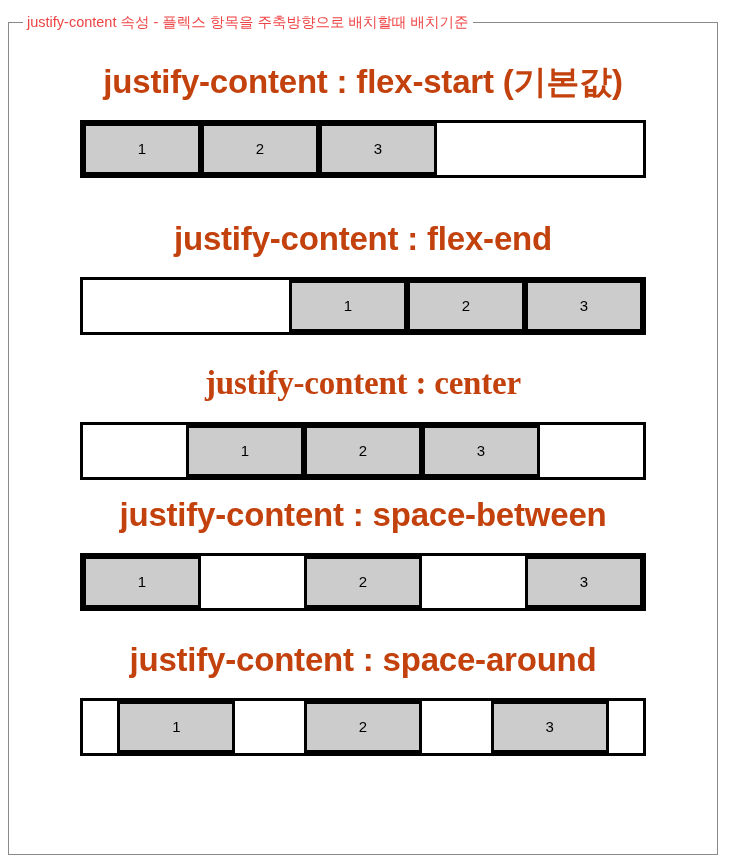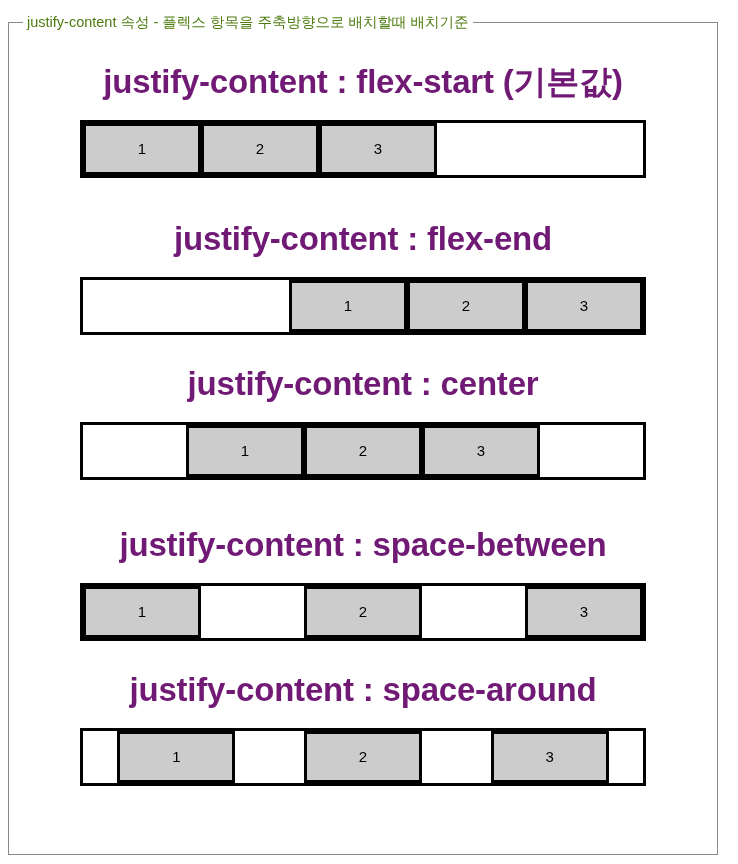--- a/index.html
+++ b/index.html
@@ -27,42 +27,42 @@
     background: #ffffff;
   }
   .page-legend {
     position: absolute;
     left: 14px;
     top: -11px;
     background: #ffffff;
     padding: 0 4px;
     font-size: 14.5px;
     line-height: 20px;
-    color: #4d7c0f;
+    color: #ef4444;
     white-space: nowrap;
     font-weight: 400;
   }
 
   
   .demo-list {
     position: absolute;
     left: 0;
     top: 0;
     width: 708px;
   }
   .demo-block {
     width: 100%;
   }
   .demo-heading {
     text-align: center;
     font-size: 33px;
     font-weight: bold;
     line-height: 1.15;
     letter-spacing: -0.2px;
-    color: #701a75;
+    color: #c2410c;
     white-space: nowrap;
   }
 
   
   .flex-container {
     box-sizing: border-box;
     width: 566px;
     height: 58px;
     margin: 0 auto;
     border: 3px solid #000000;
@@ -87,22 +87,22 @@
     justify-content: center;
     font-size: 15px;
     font-weight: 400;
     color: #000000;
     line-height: 1;
   }
 
   
   .block-0 .demo-heading { padding-top: 40px; padding-bottom: 19px; }
   .block-1 .demo-heading { padding-top: 42px; padding-bottom: 19px; }
-  .block-2 .demo-heading { padding-top: 30px; padding-bottom: 19px; }
-  .block-3 .demo-heading { padding-top: 46px; padding-bottom: 19px; }
+  .block-2 .demo-heading { padding-top: 30px; padding-bottom: 19px; font-family: Liberation Serif, serif; }
+  .block-3 .demo-heading { padding-top: 16px; padding-bottom: 19px; }
   .block-4 .demo-heading { padding-top: 30px; padding-bottom: 19px; text-align: center; }
 </style>
 </head>
 <body>
 
 <div class="page-fieldset">
 
   <div class="page-legend">justify-content 속성 - 플렉스 항목을 주축방향으로 배치할때 배치기준</div>
 
   <div class="demo-list">

